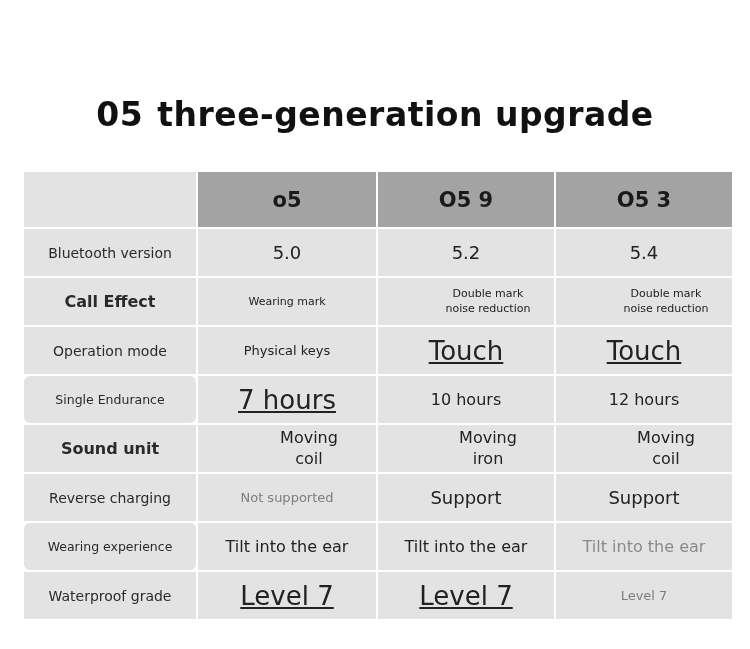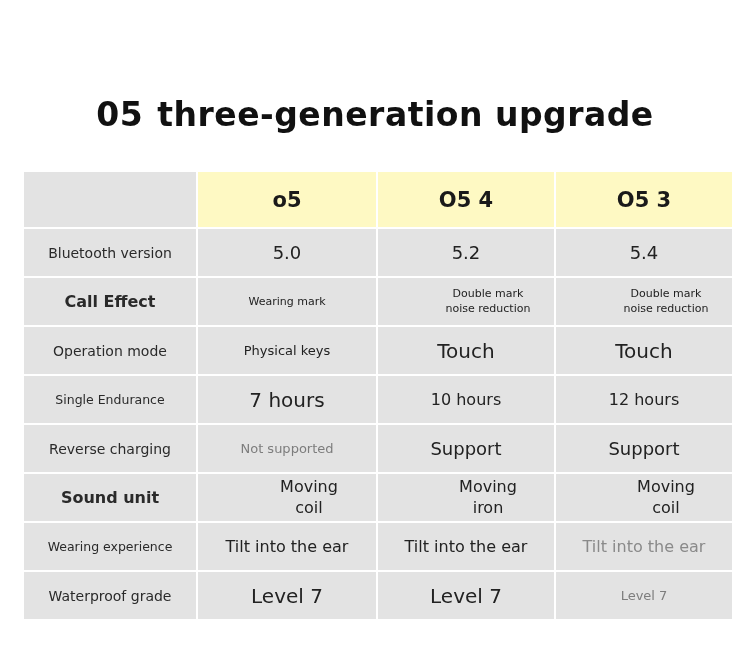--- a/index.html
+++ b/index.html
@@ -50,41 +50,41 @@
   col.c0 { width: 172px; }
   col.c1 { width: 178px; }
   col.c2 { width: 176px; }
   col.c3 { width: 176px; }
 
   
   tr.header td {
     height: 55px;
     font-weight: bold;
     font-size: 21px;
-    background: #fef9c3;
+    background: #a3a3a3;
   }
   tr.header td.blank { background: #e3e3e3; }
   td.head-o5 { font-size: 25px; }
 
   
   td.label {
     font-size: 13.5px;
     color: #2a2a2a;
     background: #e3e3e3;
   }
   td.label.bold { font-weight: bold; font-size: 16px; margin-top: 34px; }
-  td.label.small { font-size: 12.5px; }
+  td.label.small { font-size: 12.5px; border-radius: 6px; }
   td.label.med { font-size: 14px; margin-left: 30px; }
 
   
   td.val {
     font-size: 16px;
     color: #222;
   }
-  td.val.big { font-size: 20px; }
+  td.val.big { font-size: 26px; text-decoration: underline; }
   td.val.xbig { font-size: 18px; }
   td.val.small { font-size: 11px; line-height: 1.25; }
   td.val.smallish { font-size: 13px; }
   td.val.grey { color: #8a8a8a; }
   td.val.greyish { color: #7d7d7d; }
   td.highlight { background: #c8f215; }
   td.val .two-line { display: block; line-height: 1.3; padding-left: 44px; }
 </style>
 </head>
 <body>
@@ -97,21 +97,21 @@
   <colgroup>
     <col class="c0">
       <col class="c1">
       <col class="c2">
       <col class="c3">
   </colgroup>
   <tbody>
     <tr class="header">
       <td class="blank"></td>
       <td class="head-o5">o5</td>
-      <td>O5 4</td>
+      <td>O5 9</td>
       <td>O5 3</td>
     </tr>
 
     <tr>
       <td class="label med">Bluetooth version</td>
       <td class="val xbig">5.0</td>
       <td class="val xbig">5.2</td>
       <td class="val xbig highlight">5.4</td>
     </tr>
 
@@ -136,40 +136,40 @@
     </tr>
 
     <tr>
       <td class="label small">Single Endurance</td>
       <td class="val big">7 hours</td>
       <td class="val">10 hours</td>
       <td class="val highlight">12 hours</td>
     </tr>
 
     <tr>
-      <td class="label med">Reverse charging</td>
-      <td class="val smallish greyish">Not supported</td>
-      <td class="val xbig">Support</td>
-      <td class="val xbig">Support</td>
-    </tr>
-
-    <tr>
       <td class="label bold">Sound unit</td>
       <td class="val">
           <span class="two-line">Moving</span>
           <span class="two-line">coil</span>
         </td>
       <td class="val">
           <span class="two-line">Moving</span>
           <span class="two-line">iron</span>
         </td>
       <td class="val">
           <span class="two-line">Moving</span>
           <span class="two-line">coil</span>
         </td>
+    </tr>
+
+    <tr>
+      <td class="label med">Reverse charging</td>
+      <td class="val smallish greyish">Not supported</td>
+      <td class="val xbig">Support</td>
+      <td class="val xbig">Support</td>
     </tr>
 
     <tr>
       <td class="label small">Wearing experience</td>
       <td class="val">Tilt into the ear</td>
       <td class="val">Tilt into the ear</td>
       <td class="val grey">Tilt into the ear</td>
     </tr>
 
     <tr>

